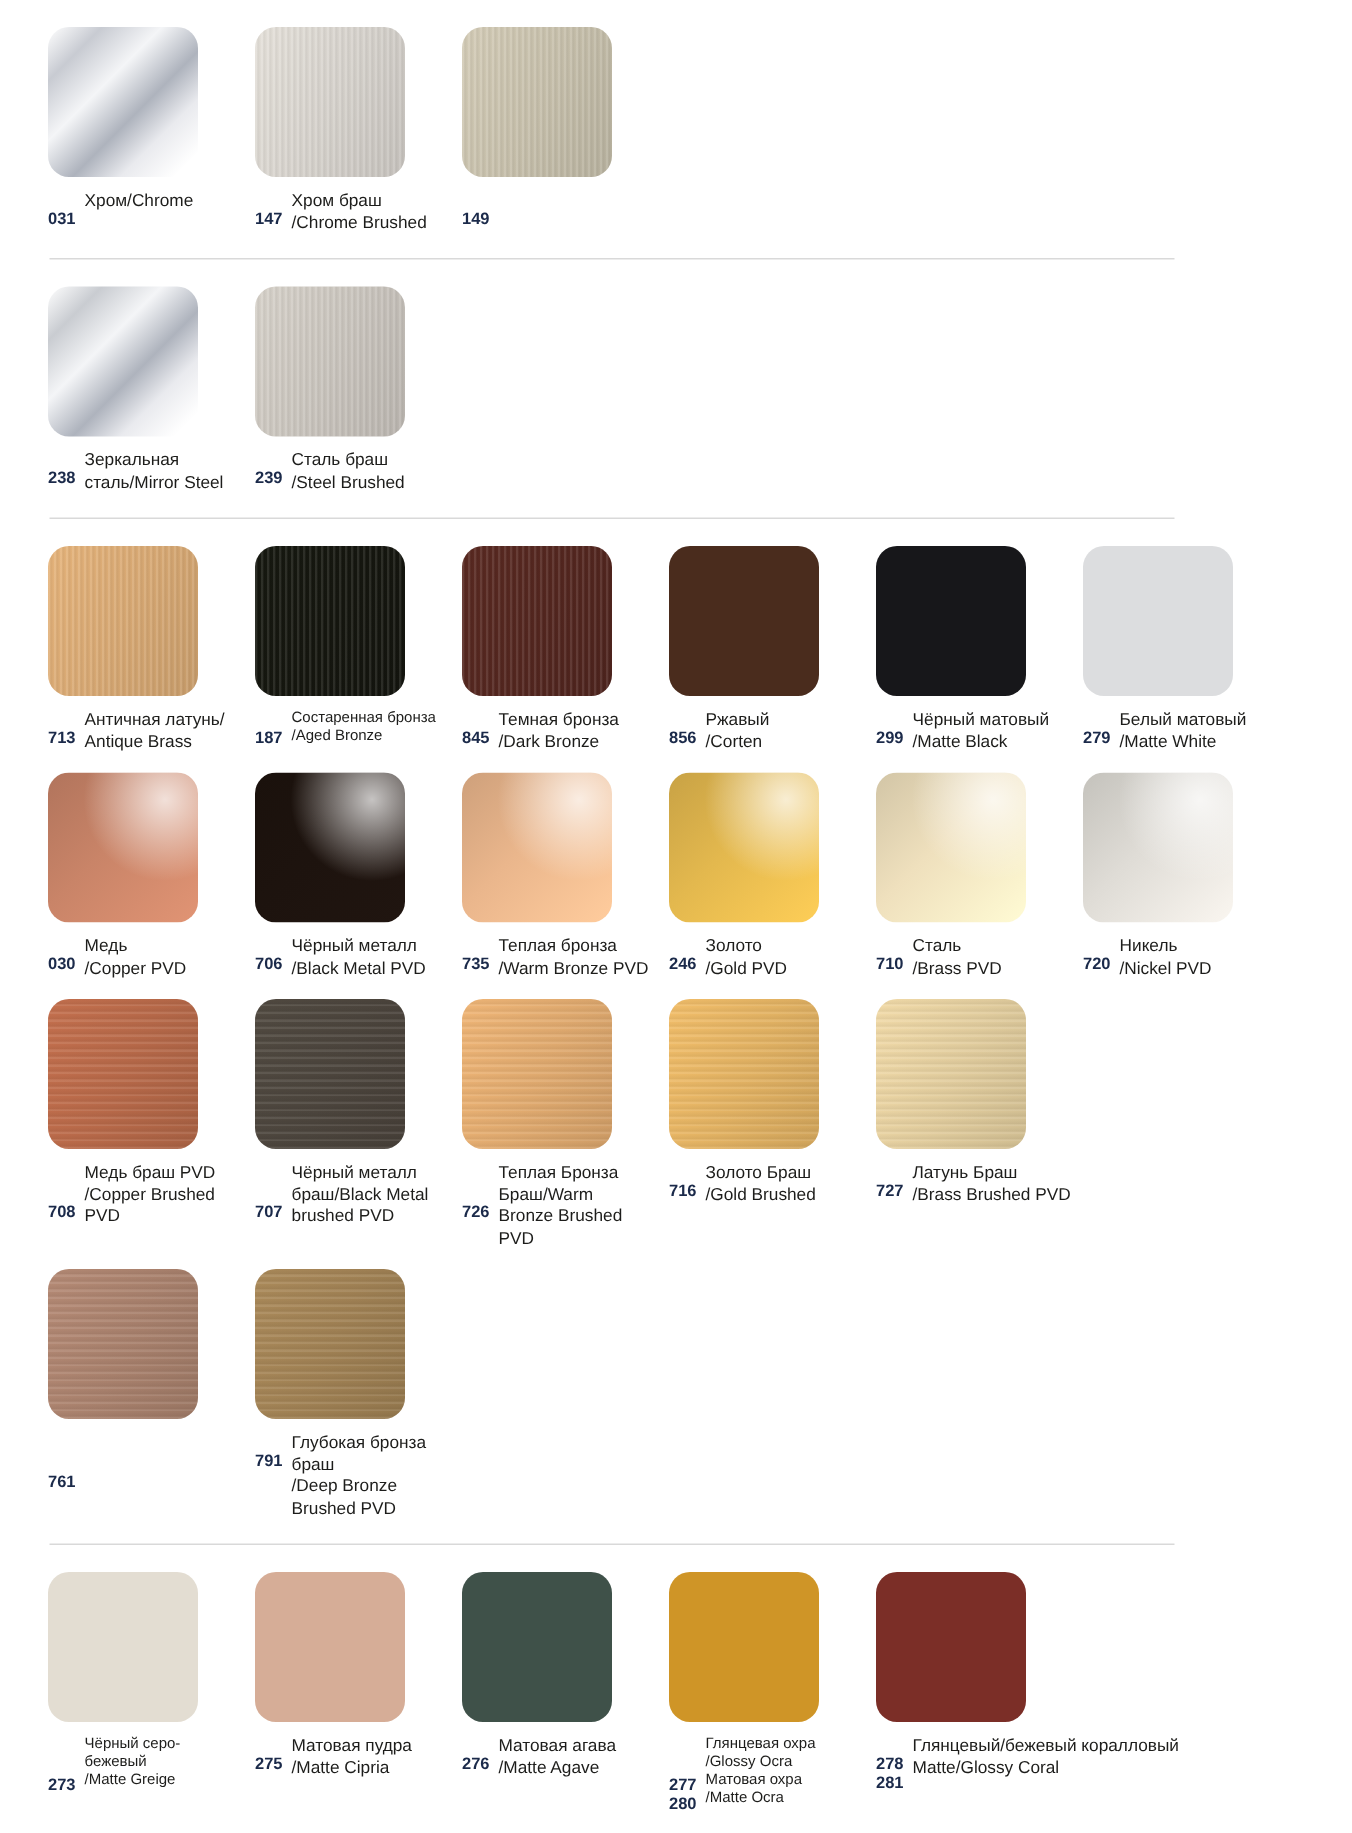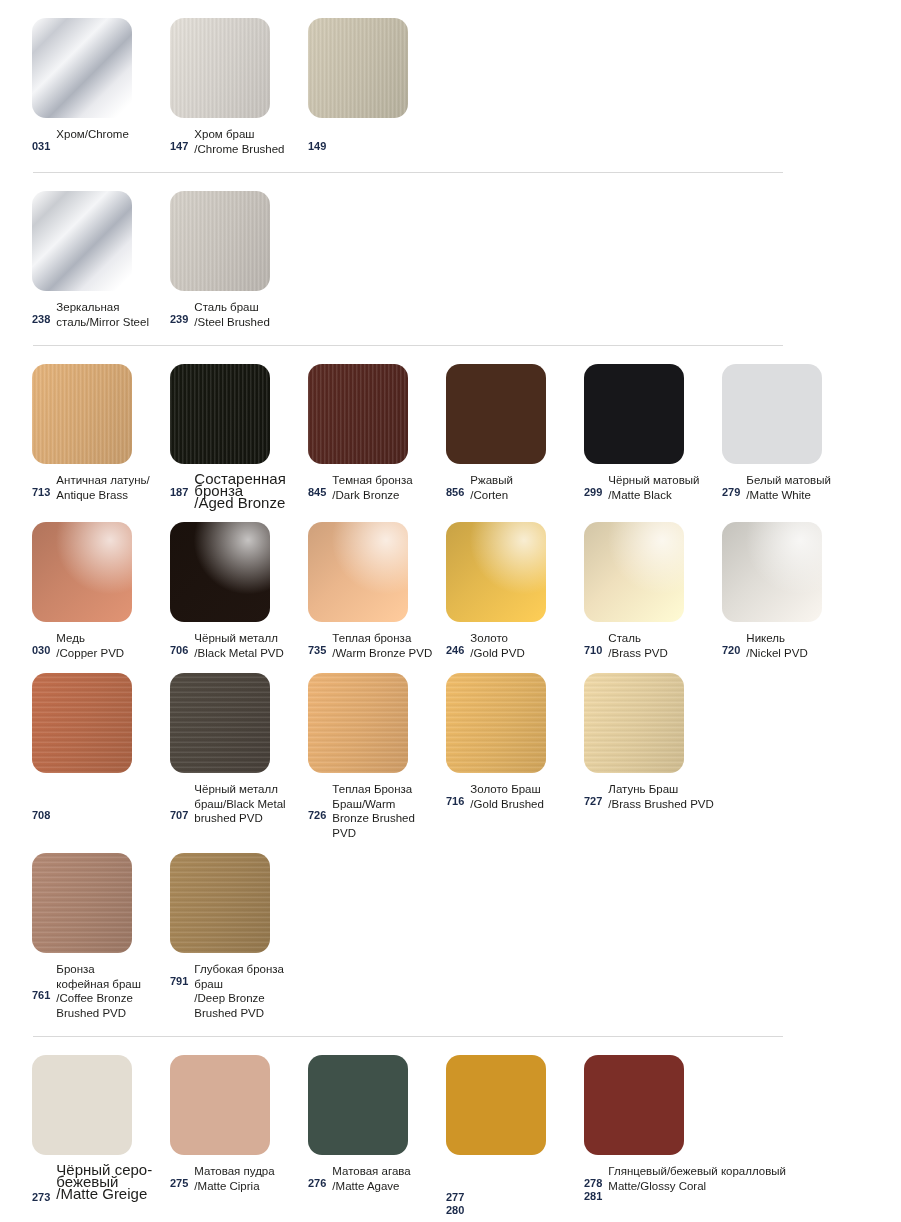--- a/index.html
+++ b/index.html
@@ -103,21 +103,21 @@
   .names {
     flex: 1 1 auto;
     min-width: 0;
   }
   .name {
     font-size: 11.5px;
     line-height: 14.5px;
     color: #1d1d1b;
     word-wrap: break-word;
   }
-  .name.sm { font-size: 15px; line-height: 12px; }
+  .name.sm { font-size: 10px; line-height: 12px; }
 
   
   .caption.align-mid .codes { padding-top: 13px; }
   .caption.align-low .codes { padding-top: 27px; text-align: right; }
   .caption.align-base .codes { padding-top: 13px; text-align: center; }
 
   
   .sec-pad-top { padding-top: 18px; }
   .sec-pad-bot { padding-bottom: 16px; }
   .row + .row { margin-top: 13px; }
@@ -355,20 +355,25 @@
         </div>
         <div class="row">
           <div class="cell">
             <div class="chip big" style="background:linear-gradient(115deg, #c4704e 0%, #b76949 52%, #a86143 100%);">
               <div class="grain-h"></div>
             </div>
             <div class="caption align-low">
               <div class="codes">
                 <div class="code">708</div>
               </div>
+              <div class="names">
+                <div class="name">Медь браш PVD</div>
+                <div class="name">/Copper Brushed</div>
+                <div class="name">PVD</div>
+              </div>
             </div>
           </div>
           <div class="cell">
             <div class="chip big" style="background:linear-gradient(115deg, #514a41 0%, #4c453d 52%, #463f38 100%);">
               <div class="grain-h"></div>
             </div>
             <div class="caption align-low">
               <div class="codes">
                 <div class="code">707</div>
               </div>
@@ -425,26 +430,20 @@
         </div>
         <div class="row">
           <div class="cell">
             <div class="chip big" style="background:linear-gradient(115deg, #b58a75 0%, #a9816d 52%, #9b7764 100%);">
               <div class="grain-h"></div>
             </div>
             <div class="caption align-low">
               <div class="codes">
                 <div class="code">761</div>
               </div>
-              <div class="names">
-                <div class="name">Бронза</div>
-                <div class="name">кофейная браш</div>
-                <div class="name">/Coffee Bronze</div>
-                <div class="name">Brushed PVD</div>
-              </div>
             </div>
           </div>
           <div class="cell">
             <div class="chip big" style="background:linear-gradient(115deg, #ab8a5a 0%, #a08154 52%, #93774d 100%);">
               <div class="grain-h"></div>
             </div>
             <div class="caption align-mid">
               <div class="codes">
                 <div class="code">791</div>
               </div>
@@ -496,20 +495,26 @@
               </div>
             </div>
           </div>
           <div class="cell">
             <div class="chip big" style="background:#cf9527;"></div>
             <div class="caption align-low">
               <div class="codes">
                 <div class="code">277</div>
                 <div class="code">280</div>
               </div>
+              <div class="names">
+                <div class="name sm">Глянцевая охра</div>
+                <div class="name sm">/Glossy Ocra</div>
+                <div class="name sm">Матовая охра</div>
+                <div class="name sm">/Matte Ocra</div>
+              </div>
             </div>
           </div>
           <div class="cell" style="flex: 0 0 300px; width: 300px;">
             <div class="chip big" style="background:#7b2e27;"></div>
             <div class="caption align-mid">
               <div class="codes">
                 <div class="code">278</div>
                 <div class="code">281</div>
               </div>
               <div class="names">

